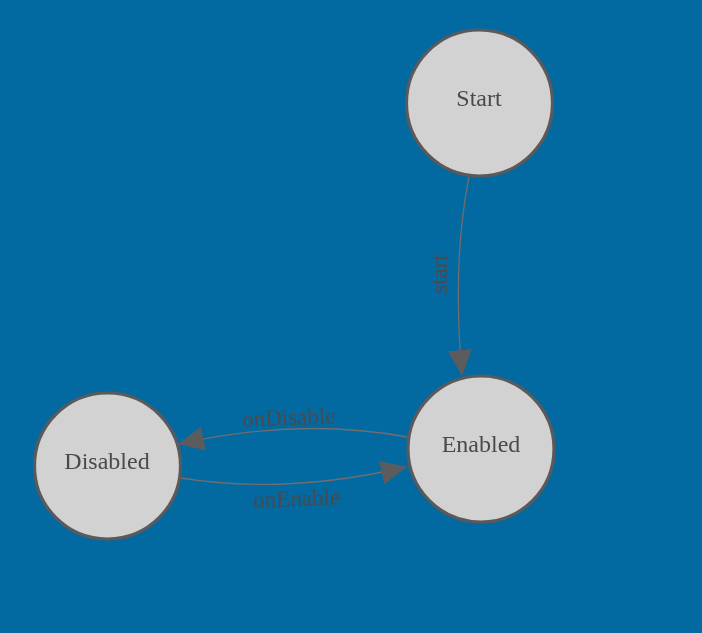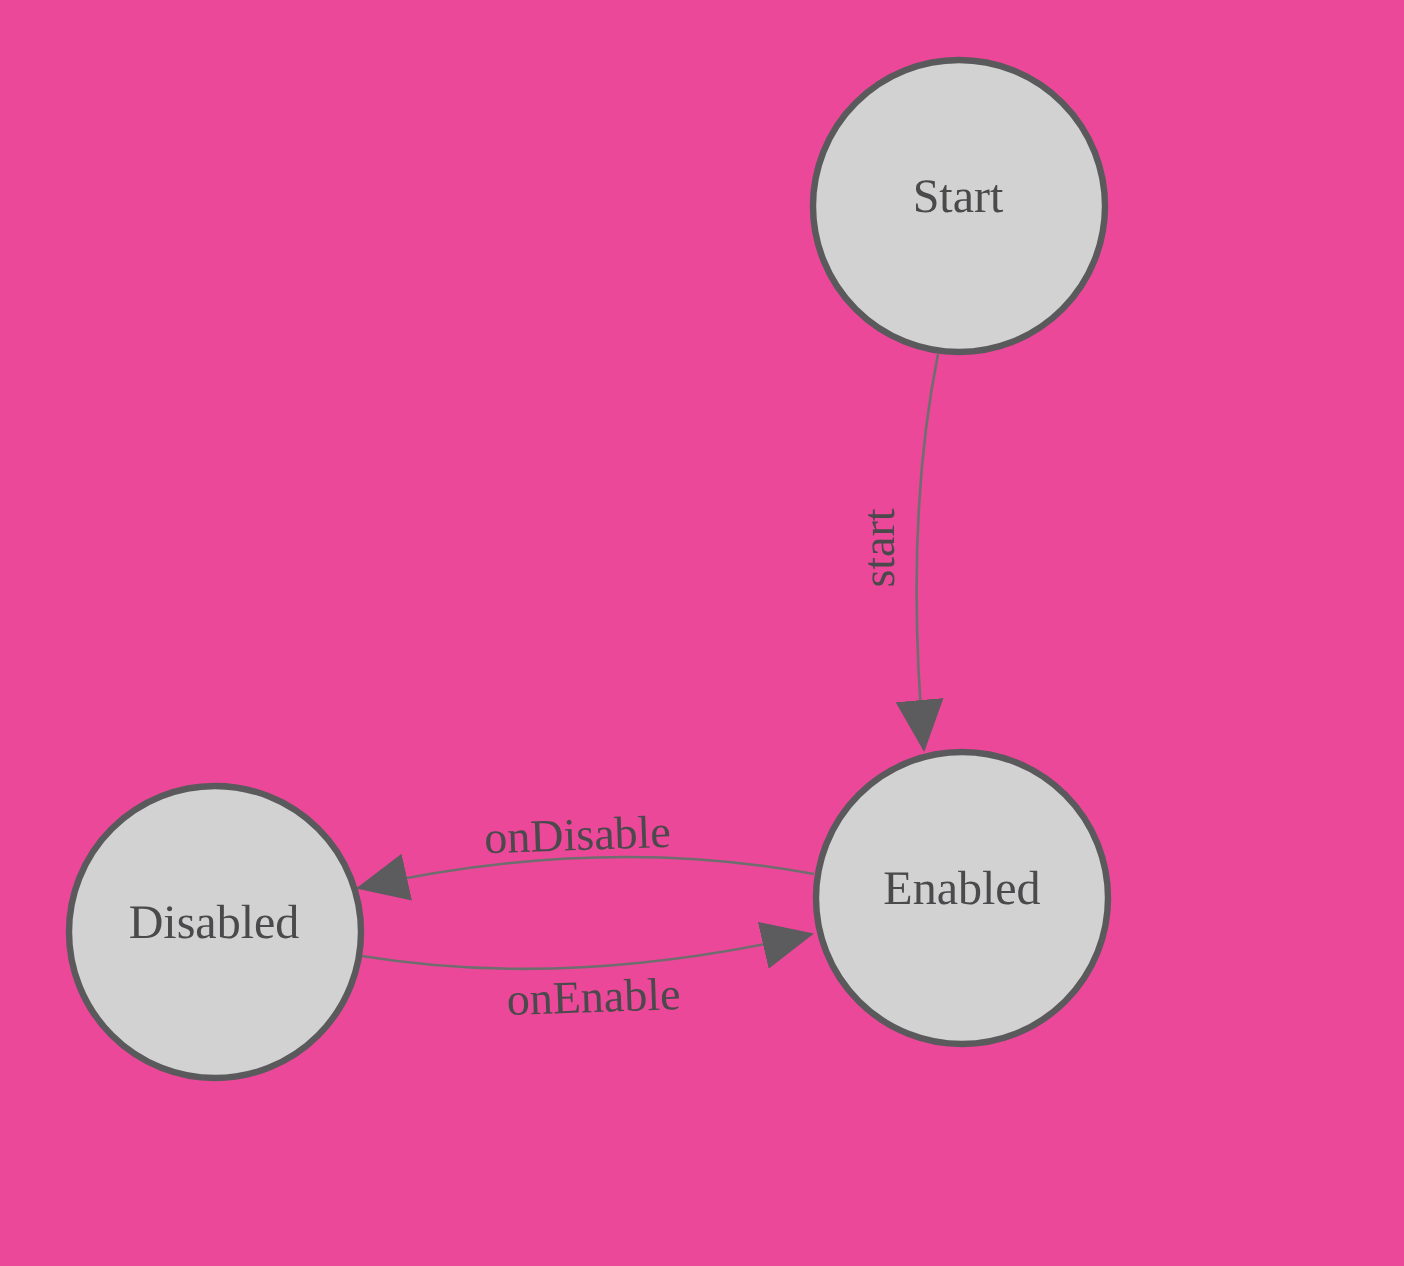--- a/index.html
+++ b/index.html
@@ -4,21 +4,21 @@
 <style>
   html, body {
     margin: 0;
     padding: 0;
     background: #ffffff;
   }
   .canvas {
     position: relative;
     width: 702px;
     height: 633px;
-    background: #ec4899;
+    background: #0369a1;
     overflow: hidden;
     font-family: "Liberation Serif", "DejaVu Serif", serif;
     text-align: right;
   }
   svg {
     display: block;
   }
   .node-circle {
     fill: #d2d2d2;
     stroke: #5a5a5c;

